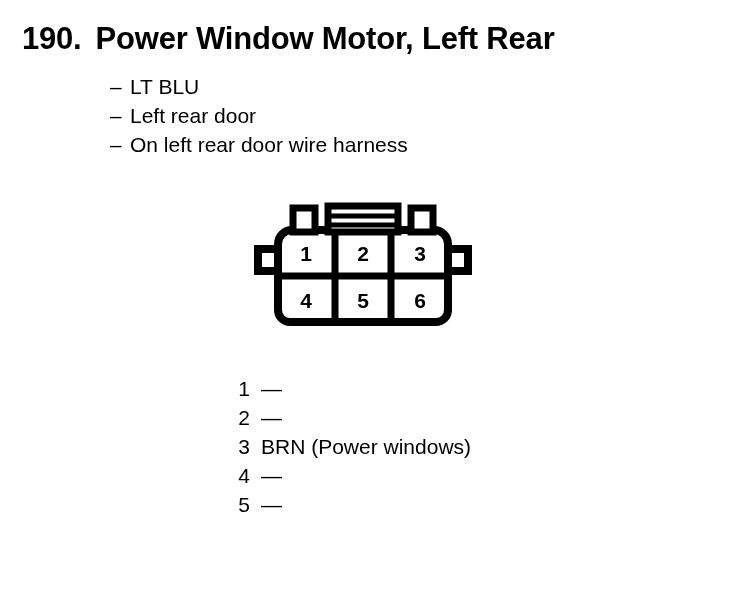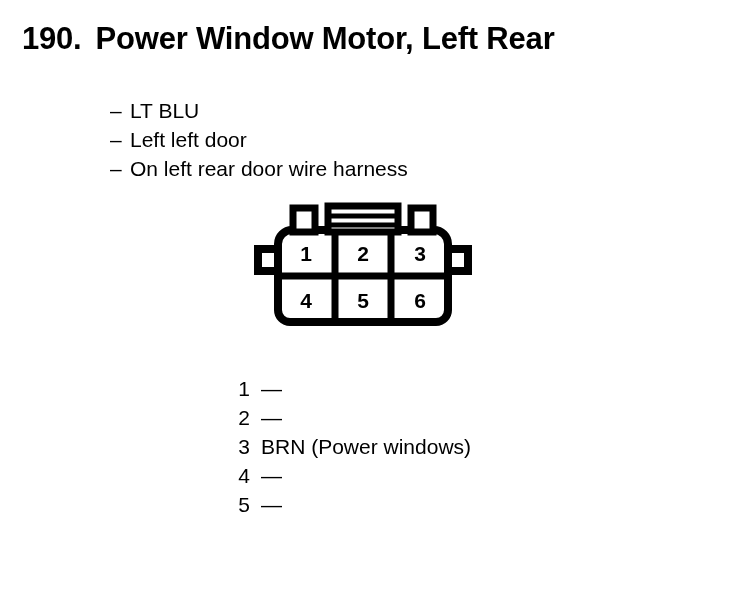--- a/index.html
+++ b/index.html
@@ -34,21 +34,20 @@
   }
 
   
   #notes {
     position: absolute;
     left: 110px;
     top: 72px;
     font-size: 21px;
     line-height: 29px;
     white-space: nowrap;
-    margin-top: 24px;
   }
   #notes .note-row {
     display: block;
     white-space: nowrap;
   }
   #notes .dash {
     display: inline-block;
     width: 20px;
   }
 
@@ -98,21 +97,21 @@
 
 <div id="page-title">
   <span class="num">190.</span><span>Power Window Motor, Left Rear</span>
 </div>
 
 <div id="notes">
   <span class="note-row">
     <span class="dash">–</span><span>LT BLU</span>
   </span>
   <span class="note-row">
-    <span class="dash">–</span><span>Left left door</span>
+    <span class="dash">–</span><span>Left rear door</span>
   </span>
   <span class="note-row">
     <span class="dash">–</span><span>On left rear door wire harness</span>
   </span>
 </div>
 
 <div id="connector-wrap">
   <svg id="connector-svg" width="230" height="140" viewBox="0 0 230 140">
 
     <path d="M 30 48

